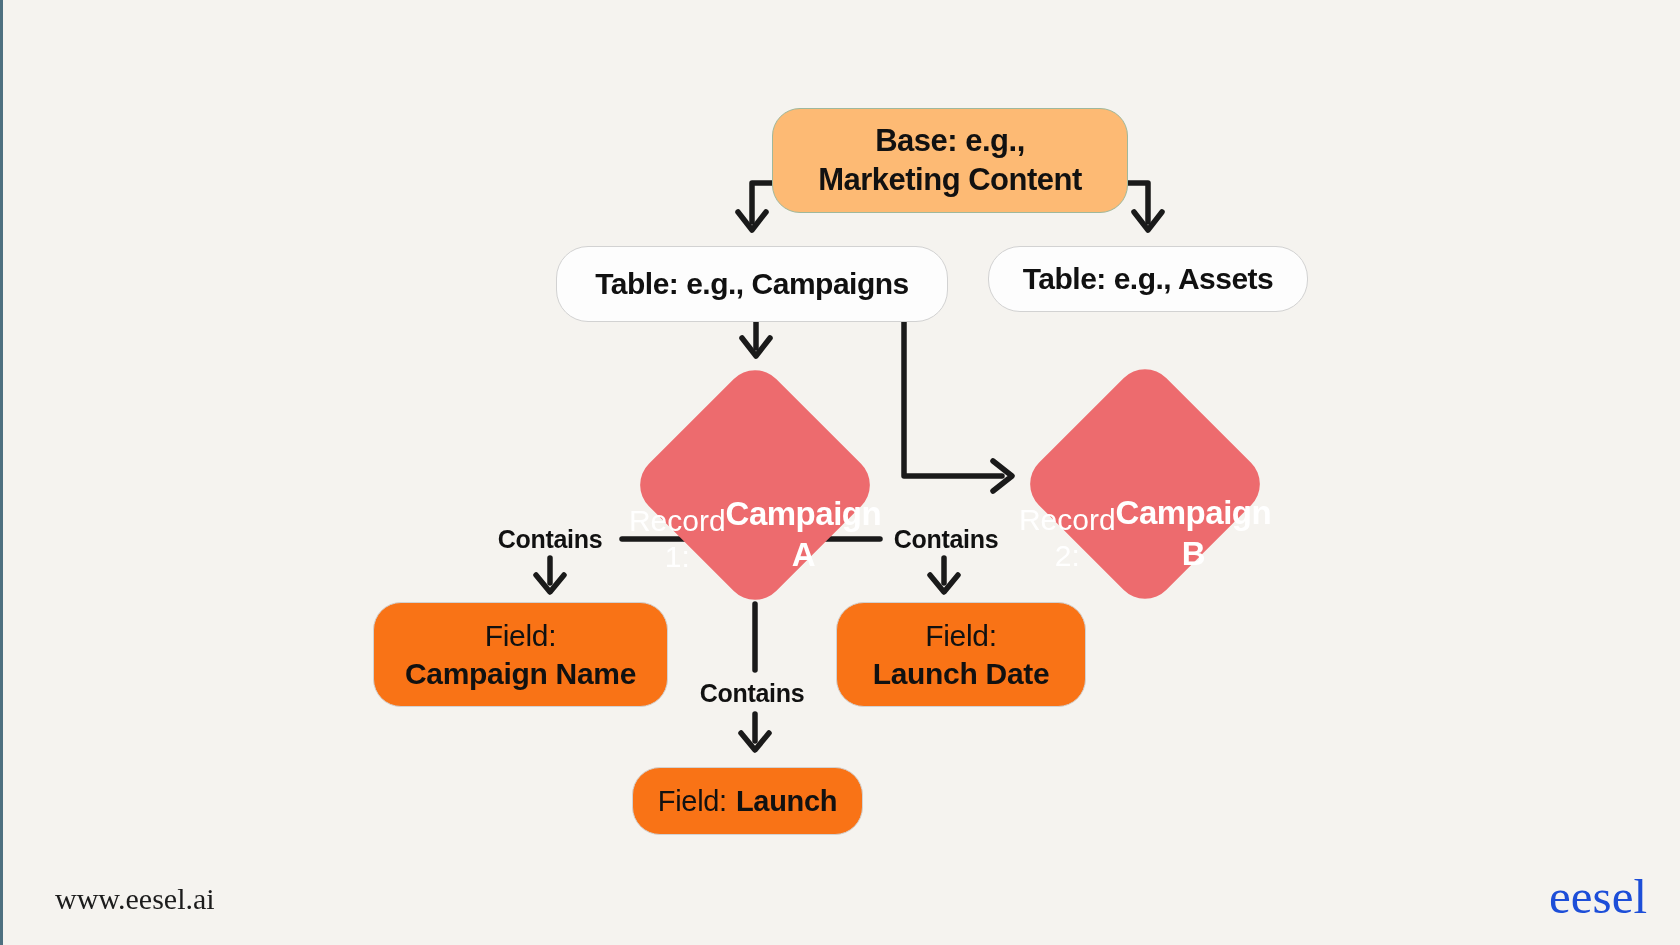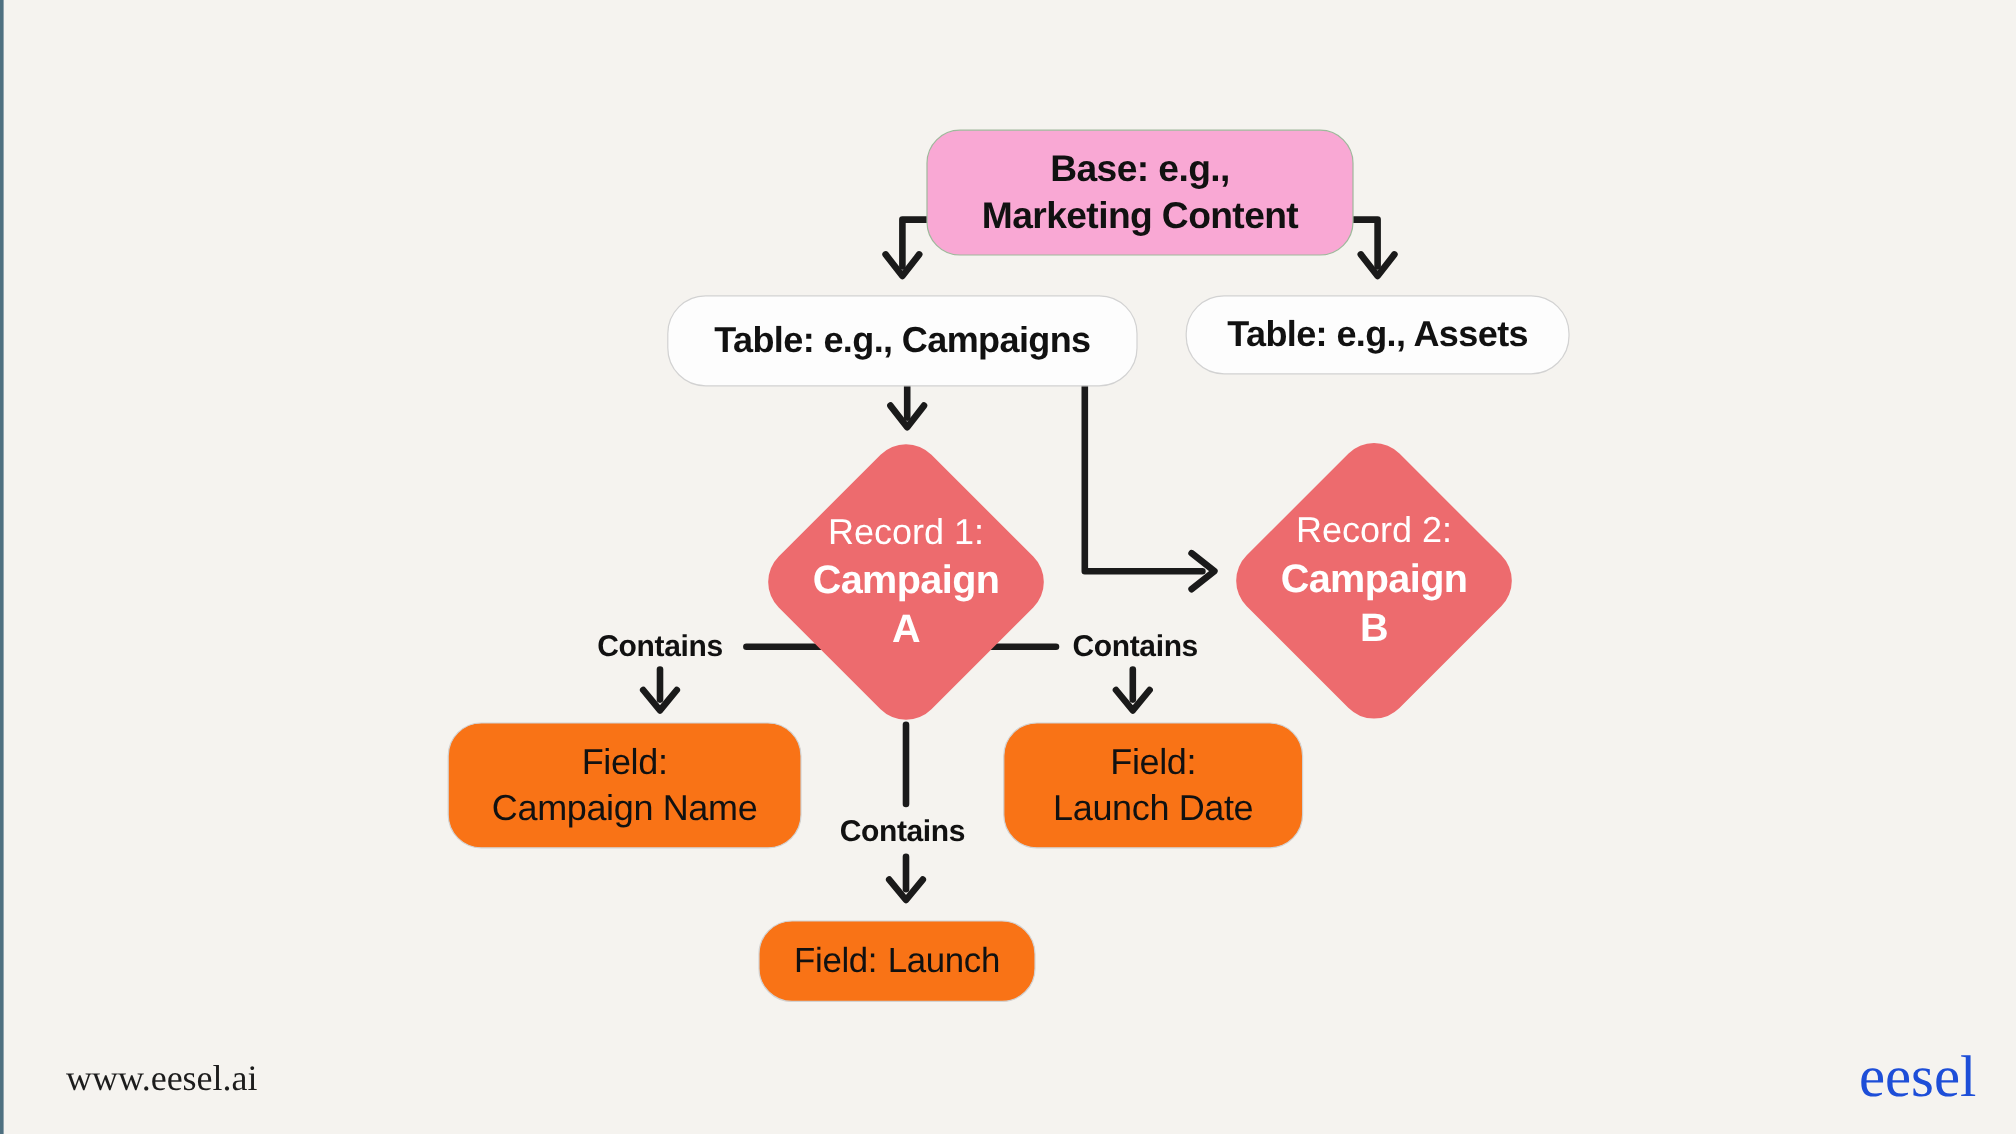--- a/index.html
+++ b/index.html
@@ -26,35 +26,35 @@
   .table-assets    { left: 988px; top: 246px; width: 320px; height: 66px; }
 
   .record-node { position: absolute; width: 180px; height: 180px; }
   .record-a { left: 665px;  top: 395px; }
   .record-b { left: 1055px; top: 394px; }
   .diamond-shape {
     position: absolute; inset: 0; background: #ed6b6e; border-radius: 30px;
     transform: rotate(45deg);
   }
   .record-text {
-    position: absolute; inset: 0; display: flex; flex-direction: column;
-    align-items: center; justify-content: center; text-align: center; color: #fff;
+    position: absolute; inset: 0; display: flex; flex-direction: row;
+    align-items: flex-end; justify-content: center; text-align: center; color: #fff;
   }
   .record-title { font-size: 30px; font-weight: 400; line-height: 1.2; }
   .record-name  { font-size: 33px; font-weight: bold; letter-spacing: -0.5px; line-height: 1.25; }
 
   .field-node {
     background: #f97316; border: 1.5px solid #d2d2d2; border-radius: 28px;
     font-size: 30px; line-height: 1.25; letter-spacing: -0.3px;
   }
   .field-campaign-name { left: 373px; top: 602px; width: 295px; height: 105px; }
   .field-launch-date   { left: 836px; top: 602px; width: 250px; height: 105px; }
   .field-status        { left: 632px; top: 767px; width: 231px; height: 68px; flex-direction: row; gap: 9px; font-size: 29px; }
   .field-prefix { font-weight: 400; }
-  .field-name   { font-weight: normal; }
+  .field-name   { font-weight: bold; }
 
   .edge-label {
     position: absolute; transform: translate(-50%, -50%);
     font-weight: bold; font-size: 25px; letter-spacing: -0.3px; white-space: nowrap;
   }
   .contains-left   { left: 550px; top: 539px; }
   .contains-right  { left: 946px; top: 539px; }
   .contains-bottom { left: 752px; top: 693px; }
 
   .connectors { position: absolute; left: 0; top: 0; width: 1680px; height: 945px; pointer-events: none; }
@@ -96,21 +96,21 @@
 
     <path d="M 824 539 L 880 539"></path>
     <path d="M 944 558 L 944 583"></path>
     <path d="M 930 575 L 944 592 L 958 575"></path>
 
     <path d="M 755 604 L 755 670"></path>
     <path d="M 755 714 L 755 741"></path>
     <path d="M 741 733 L 755 750 L 769 733"></path>
   </svg>
 
-  <div class="node base-node" style="background: #f9a8d4;">
+  <div class="node base-node" style="background: #fdba74;">
     <span>Base: e.g.,</span>
     <span>Marketing Content</span>
   </div>
 
   <div class="node table-node table-campaigns">
     <span>Table: e.g., Campaigns</span>
   </div>
   <div class="node table-node table-assets">
     <span>Table: e.g., Assets</span>
   </div>

